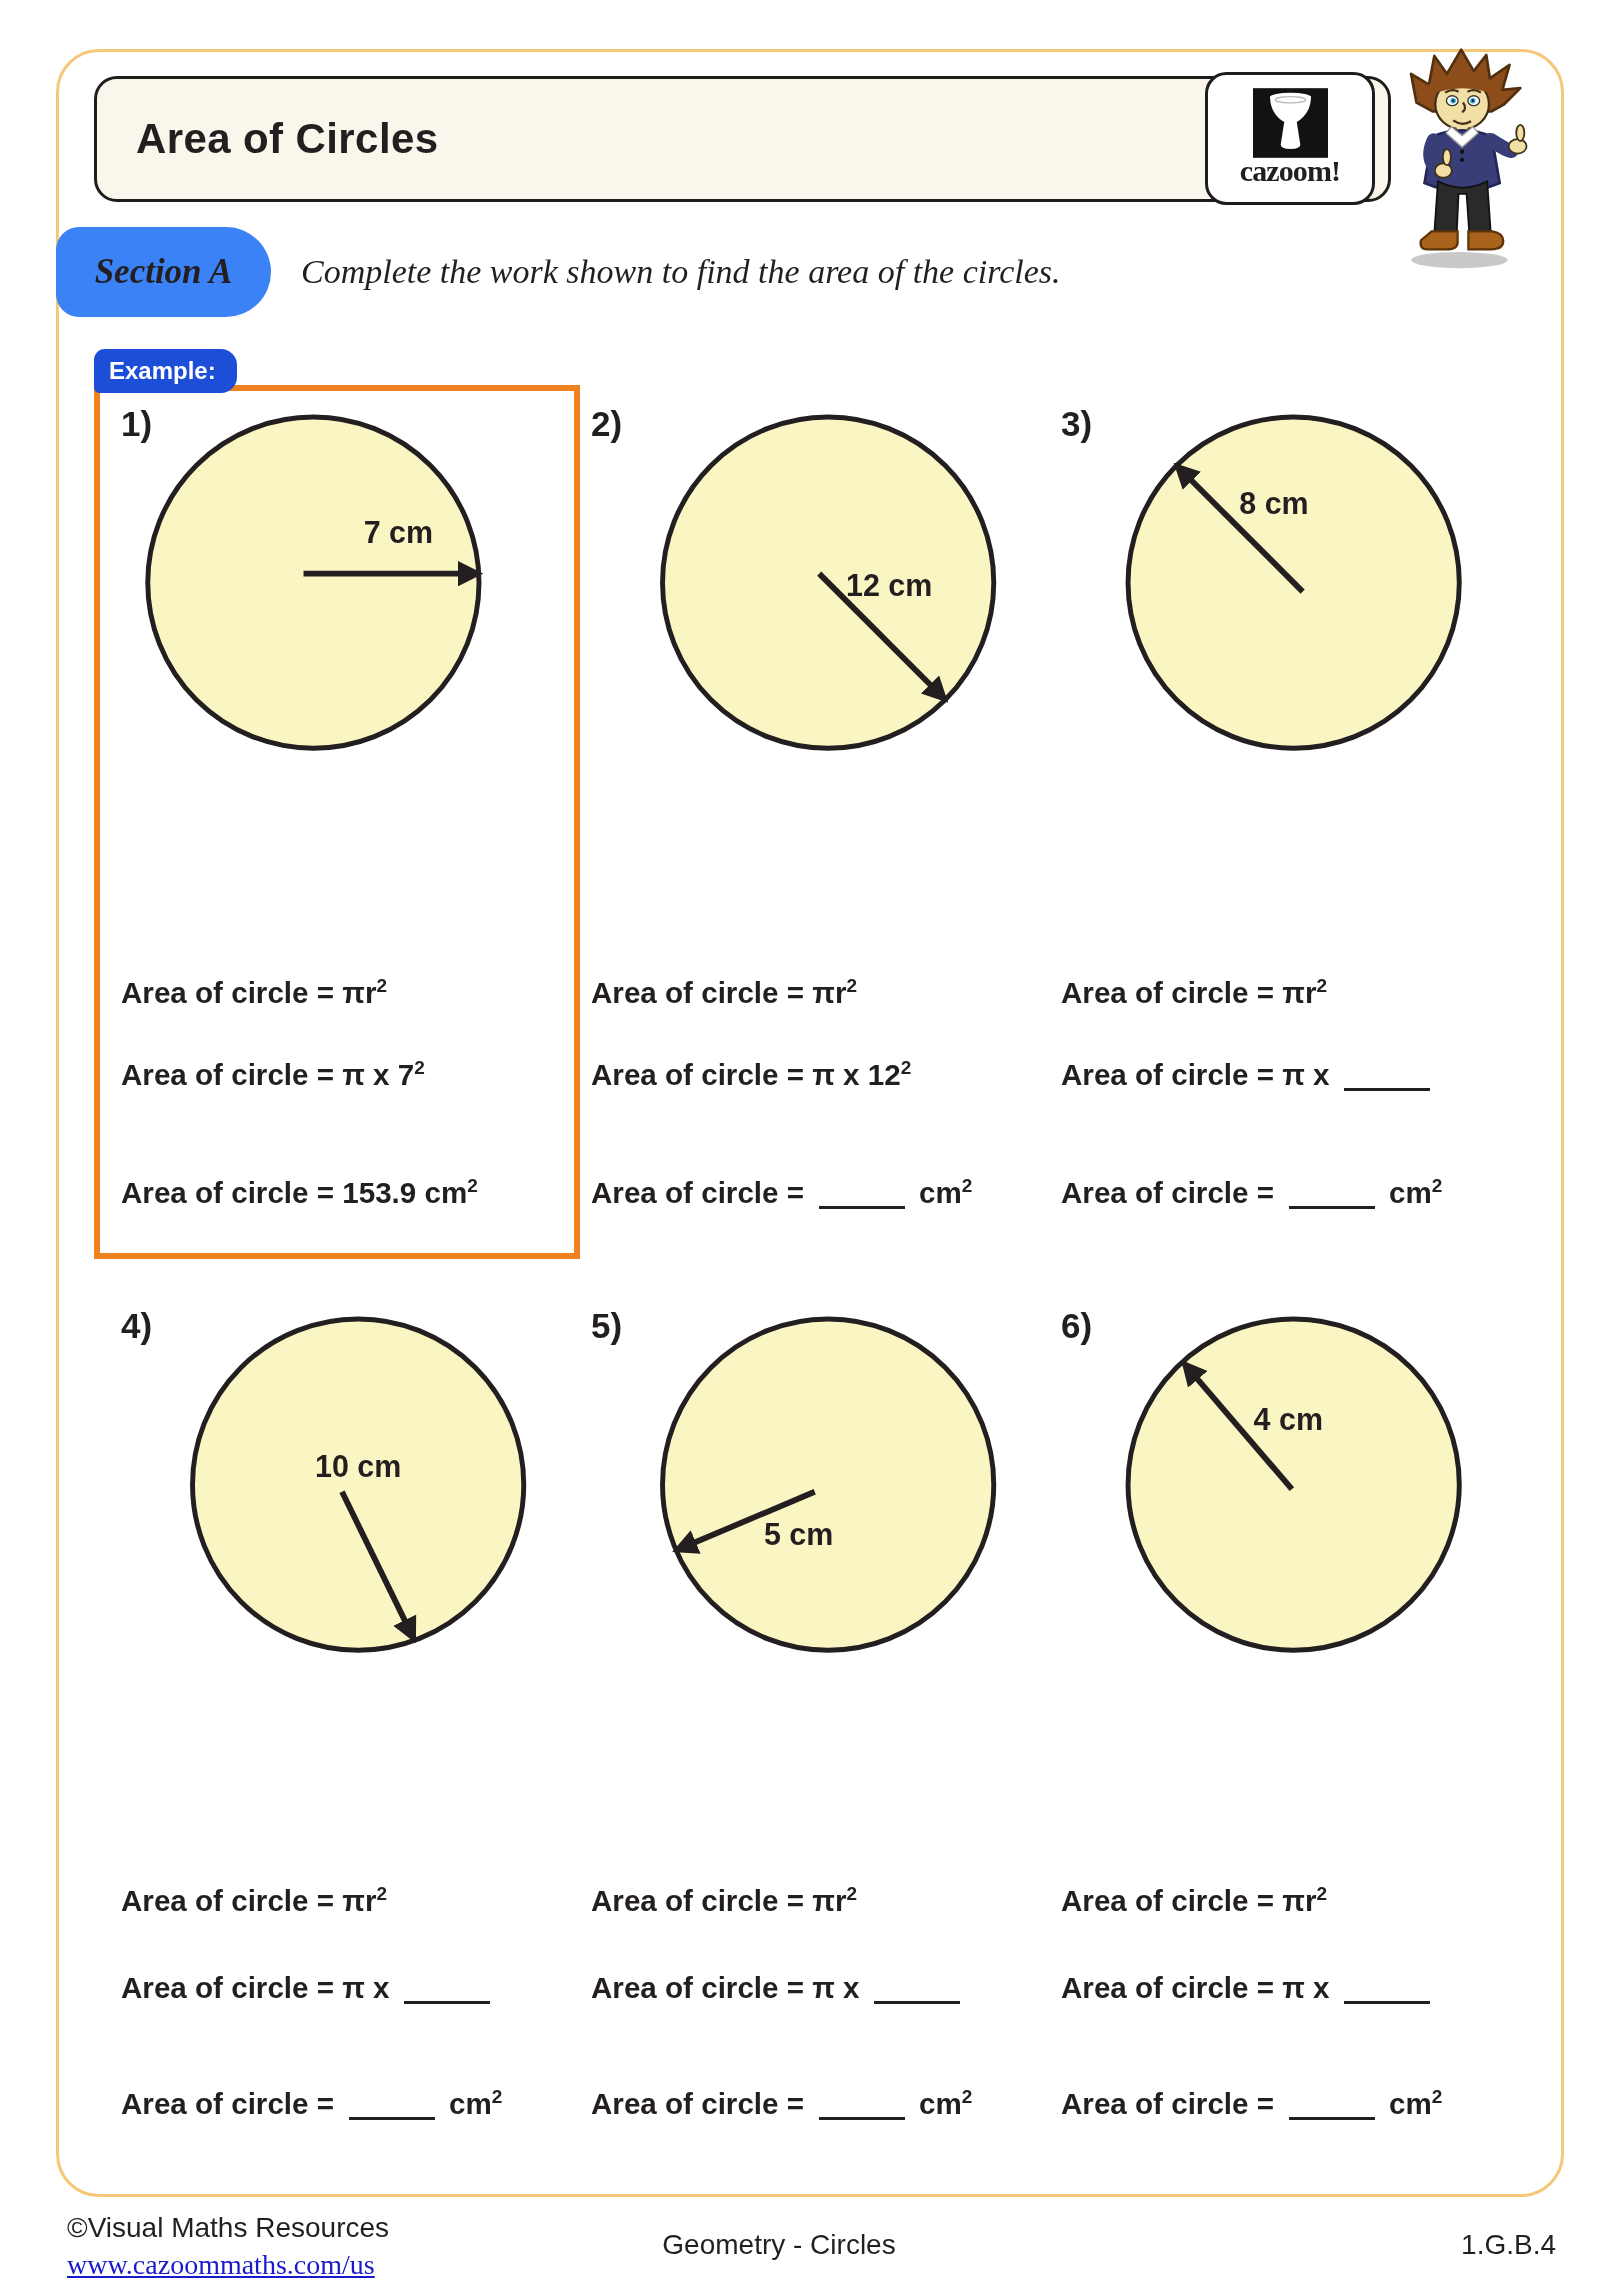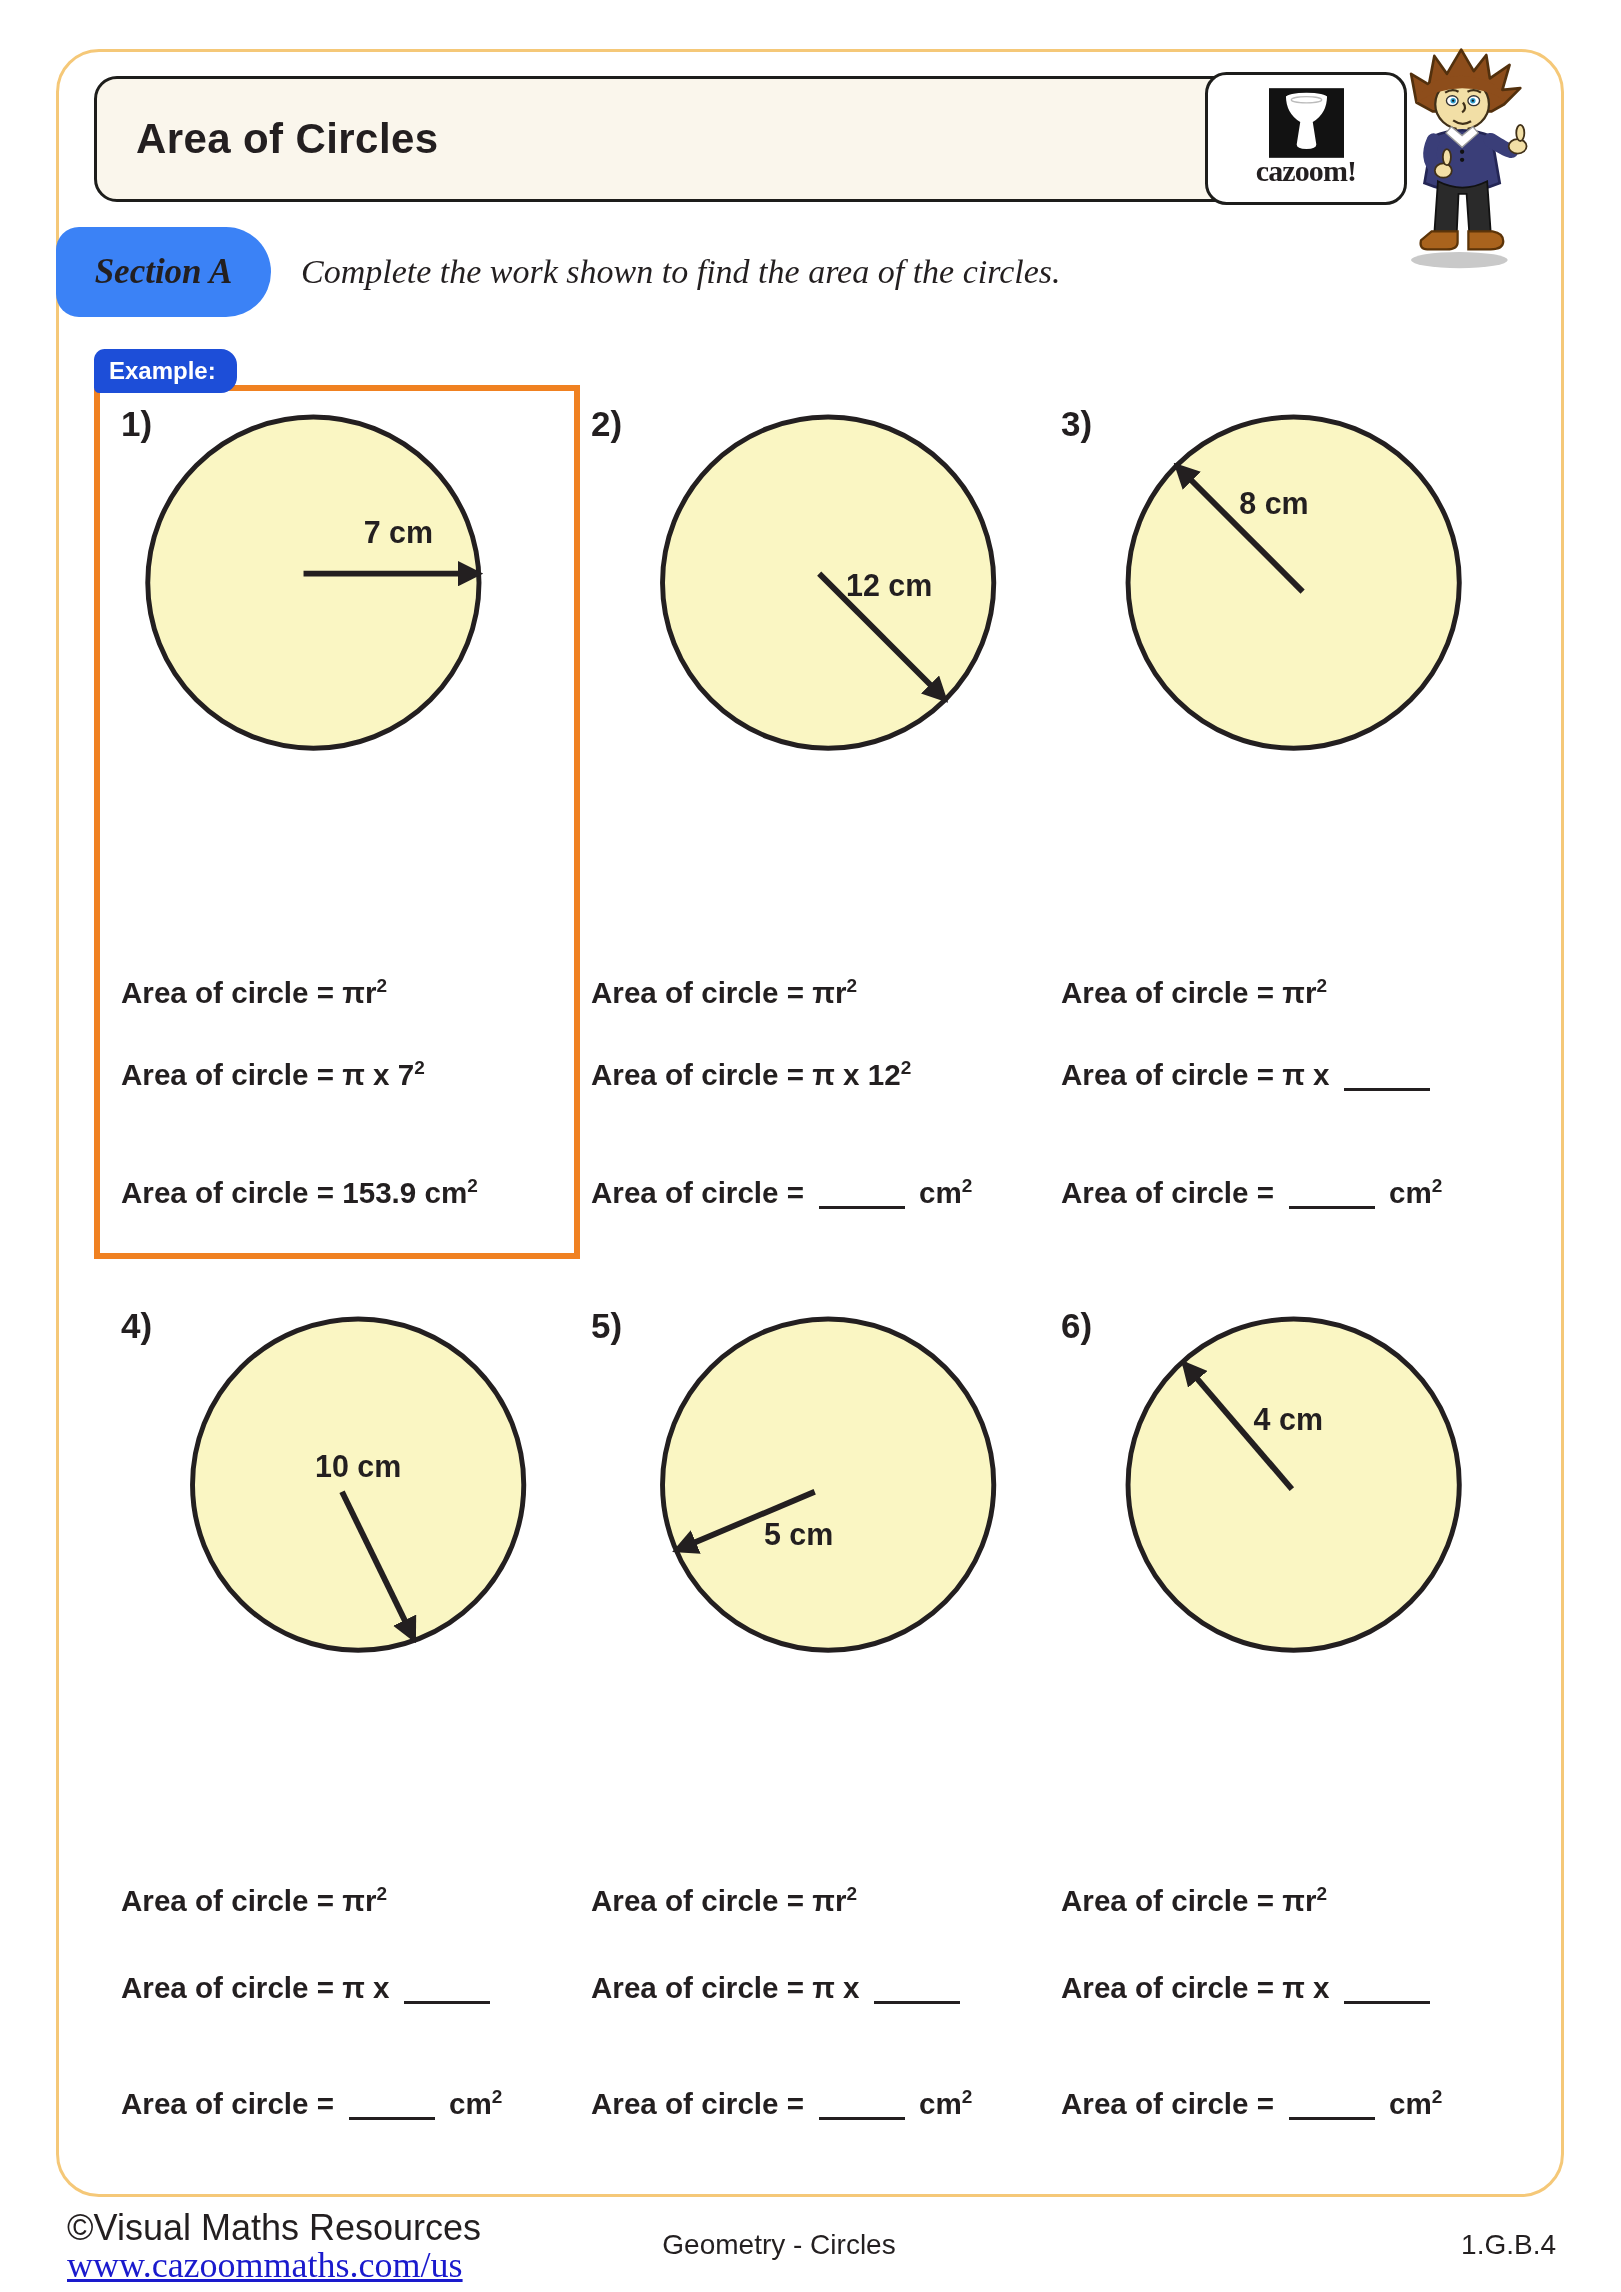--- a/index.html
+++ b/index.html
@@ -12,21 +12,21 @@
     border:3.6px solid #F5C878;border-radius:43px;box-sizing:border-box;
   }
   
   .header-box{
     position:absolute;left:94px;top:76px;width:1297px;height:126px;
     background:#FAF6EC;border:3.6px solid #1d1d1b;border-radius:23px;
     box-sizing:border-box;display:flex;align-items:center;z-index:1;
   }
   .header-title{font-size:42px;font-weight:bold;padding-left:39px;letter-spacing:0.4px;}
   .logo-box{
-    position:absolute;left:1205px;top:72px;width:202px;height:133px;
+    position:absolute;left:1205px;top:72px;width:170px;height:133px;
     background:#ffffff;border:3.6px solid #1d1d1b;border-radius:21.5px;
     box-sizing:border-box;display:flex;flex-direction:column;align-items:center;
     justify-content:flex-start;padding-top:12.5px;z-index:2;
   }
   .logo-text{
     font-family:"Liberation Serif",serif;font-weight:bold;font-size:30px;
     letter-spacing:-0.9px;margin-top:-3.6px;
   }
   .mascot{position:absolute;left:1386px;top:45px;z-index:2;}
   
@@ -69,21 +69,21 @@
   .fl-0{top:12px;margin-top:24px;}
   #formulas-row1 .fl-1{top:118px;}
   #formulas-row1 .fl-2{top:236px;}
   #formulas-row2 .fl-1{top:123px;}
   #formulas-row2 .fl-2{top:239px;}
   .blank{
     display:inline-block;width:86px;height:3.6px;background:#231F20;
     vertical-align:-6.3px;margin:0 6.3px;
   }
   
-  .footer-left{position:absolute;left:67px;top:2209px;font-size:36px;line-height:37px;}
+  .footer-left{position:absolute;left:67px;top:2209px;font-size:28px;line-height:37px;}
   .footer-link{color:#1A1ACD;text-decoration:underline;cursor:pointer;font-family:Liberation Serif, serif;}
   .footer-center{position:absolute;left:0;top:2229px;width:1558px;text-align:center;font-size:28px;}
   .footer-right{position:absolute;top:2229px;right:66px;font-size:28px;}
 </style>
 </head>
 <body>
 
 <div class="page-card"></div>
 
 <div class="header-box">

